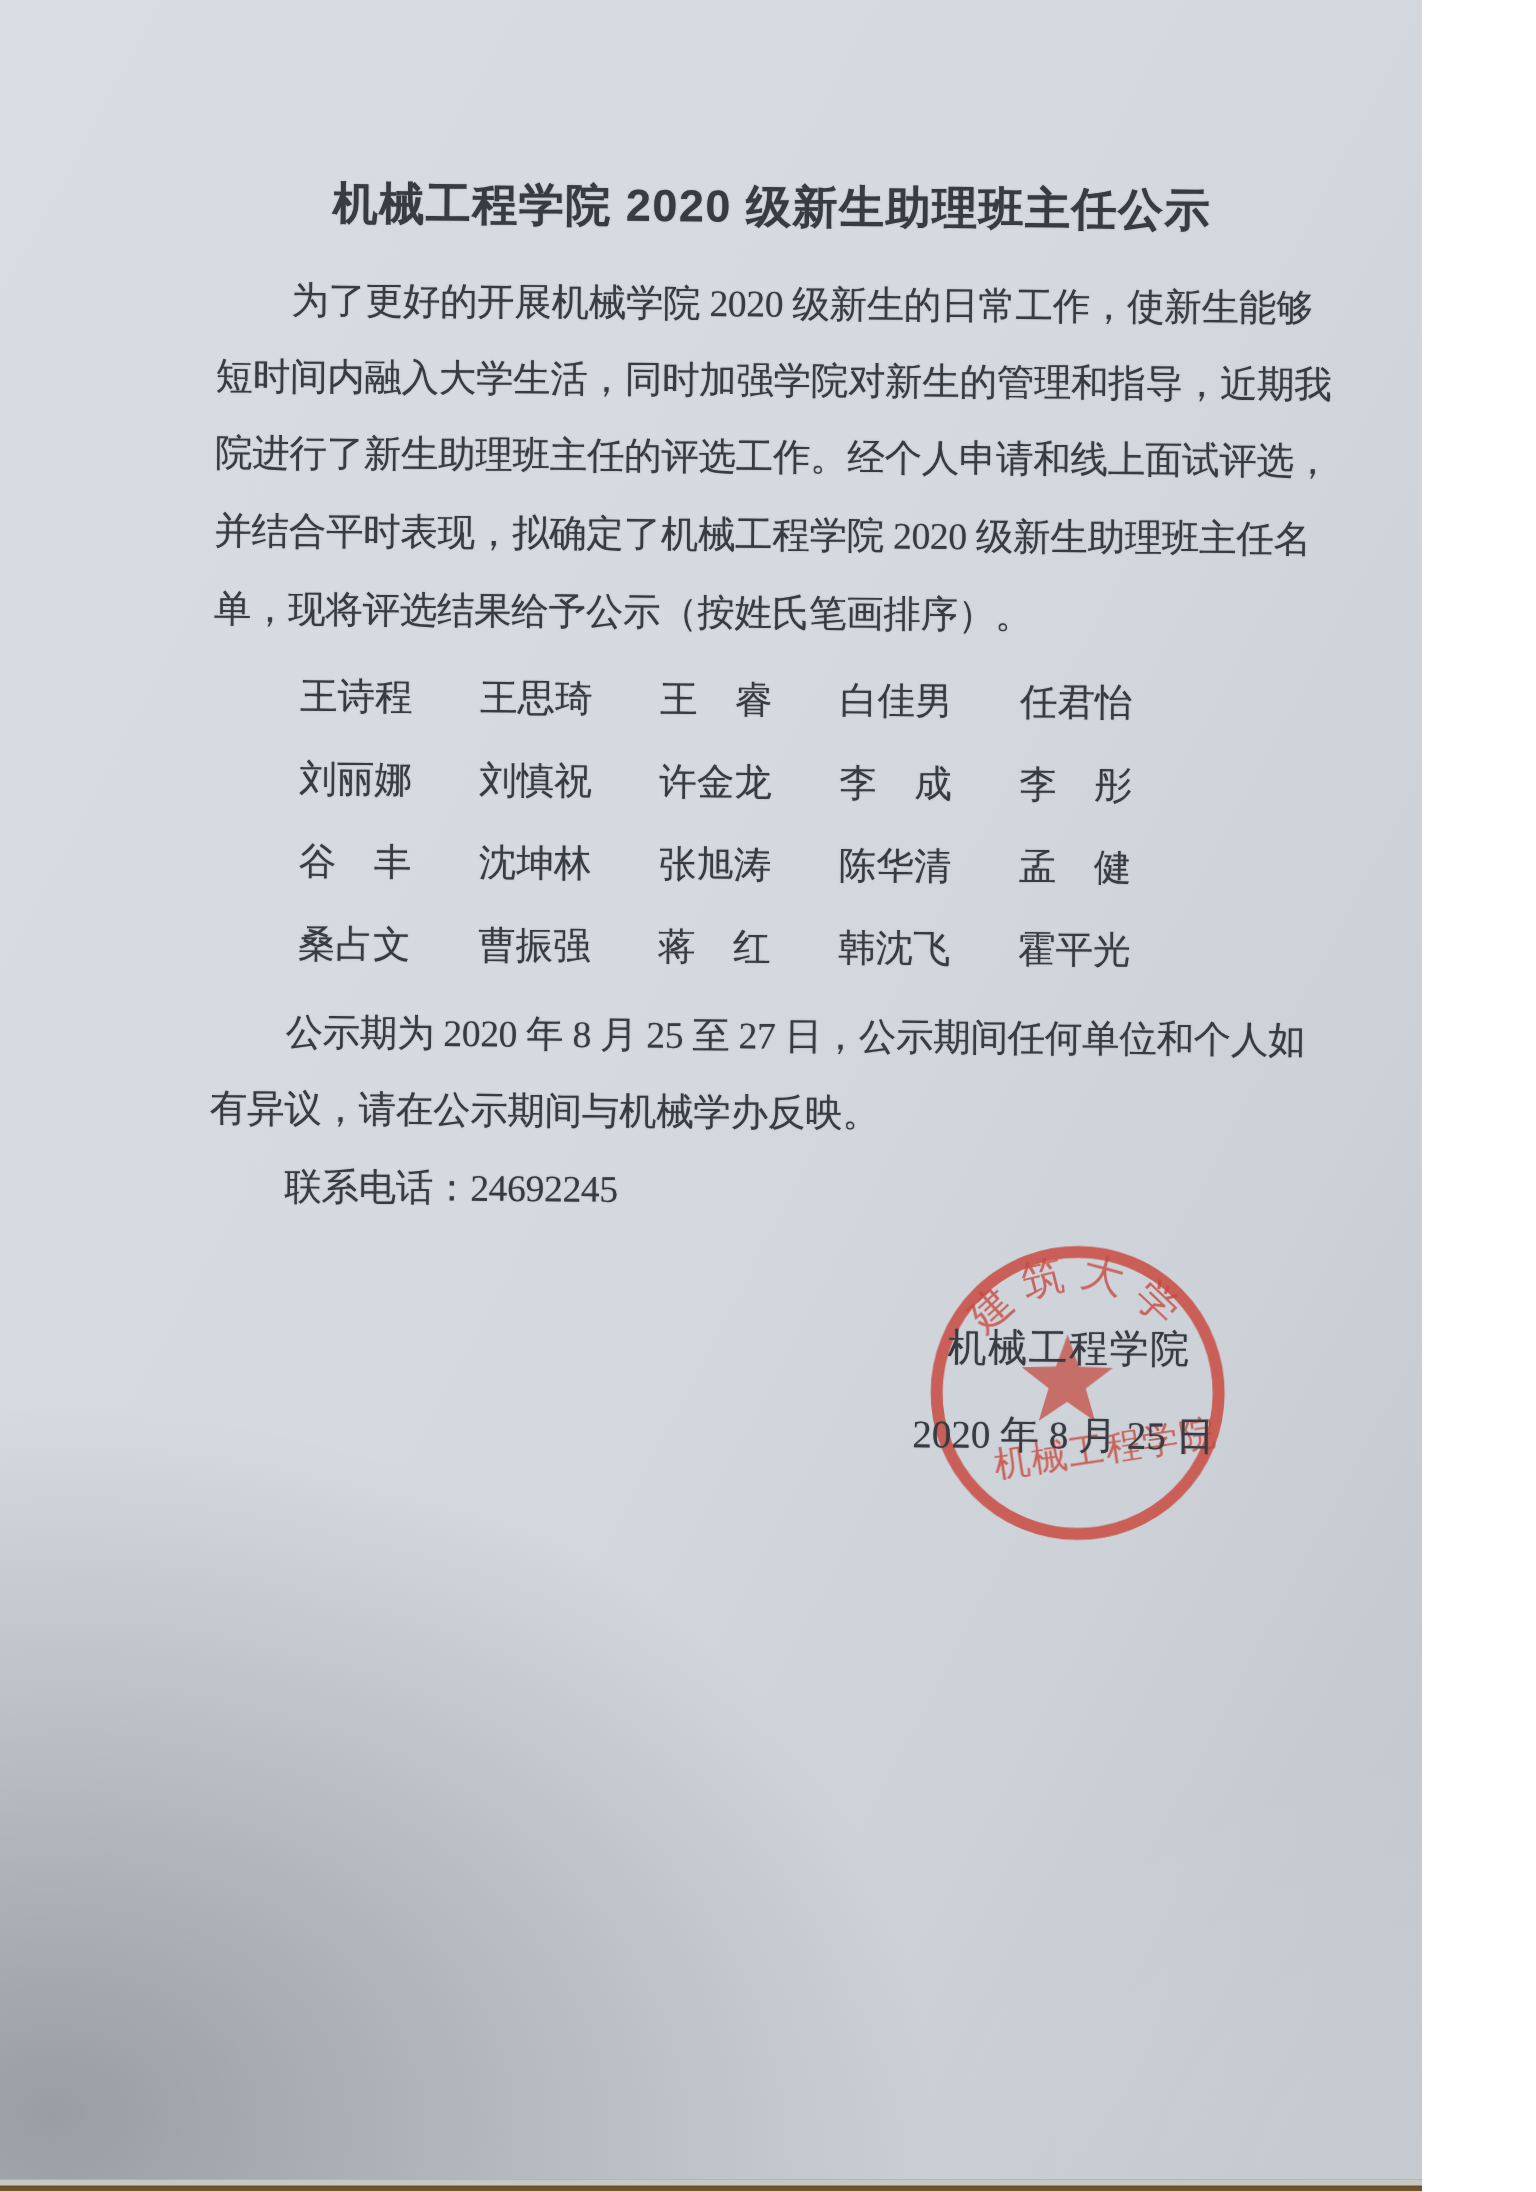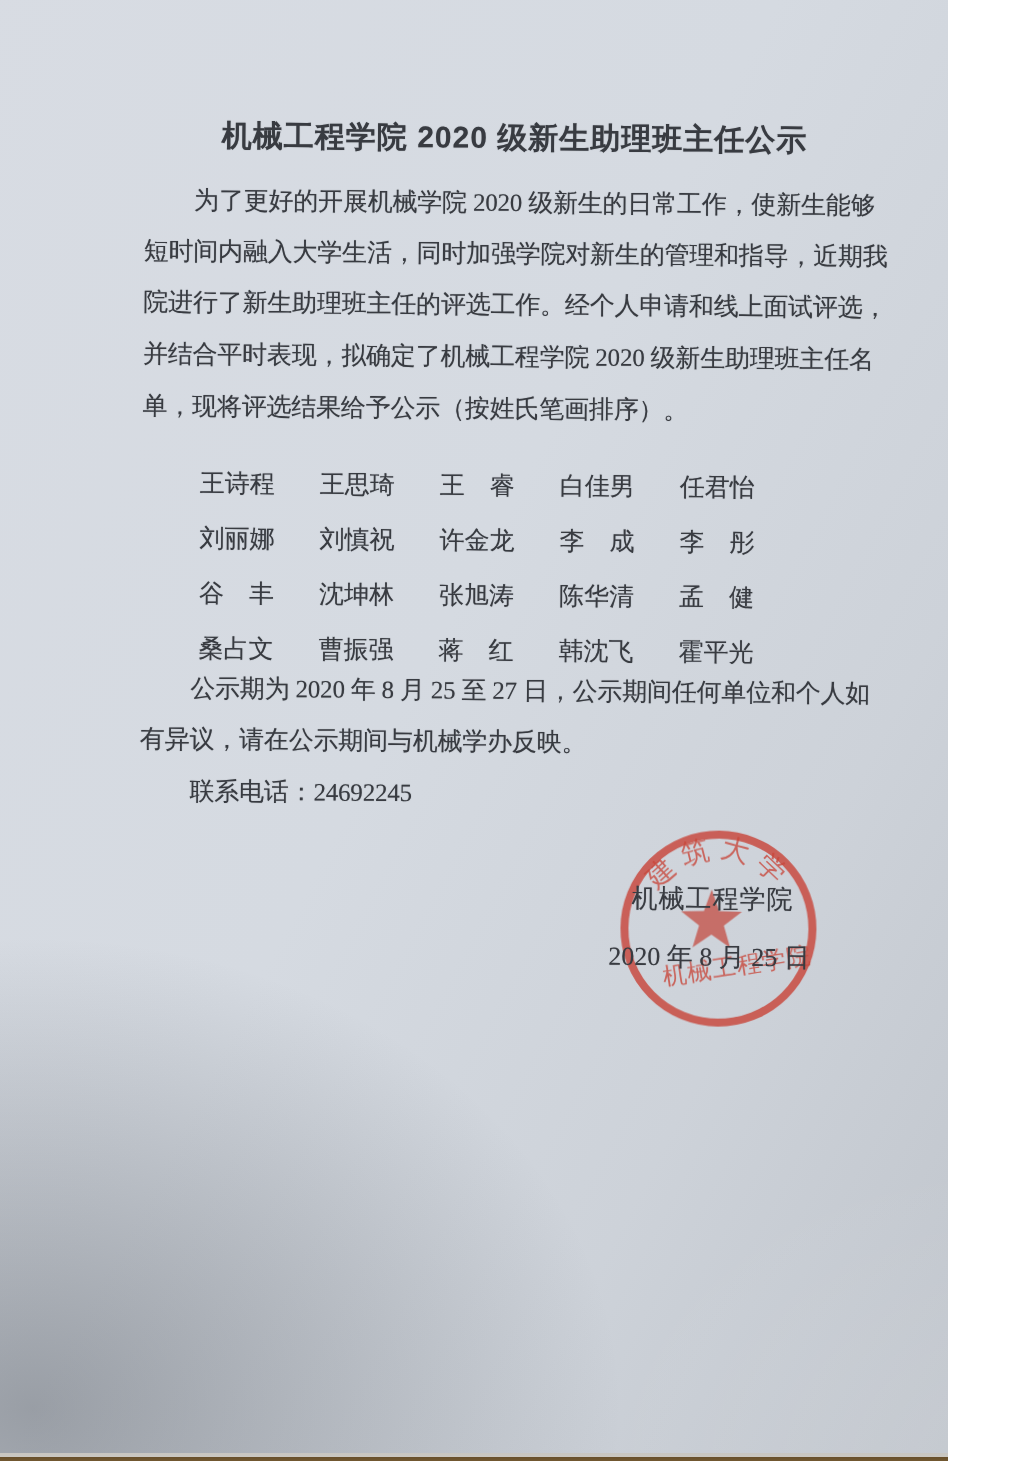--- a/index.html
+++ b/index.html
@@ -43,21 +43,21 @@
     position:absolute;left:140px;width:760px;
     font-size:25px;letter-spacing:-0.2px;white-space:nowrap;
   }
   .indent{ padding-left:50px; }
   .names-row{
     position:absolute;left:140px;width:760px;
     display:flex;padding-left:58px;box-sizing:border-box;
     font-size:25px;
   }
   .name-cell{
-    width:78px;margin-right:42px;white-space:nowrap;flex:0 0 auto;margin-top:19px;
+    width:78px;margin-right:42px;white-space:nowrap;flex:0 0 auto;
   }
   #signature{
     position:absolute;left:633px;top:880px;
     font-size:26px;letter-spacing:1px;white-space:nowrap;z-index:3;
   }
   #dateline{
     position:absolute;left:610px;top:938px;
     font-size:26px;white-space:nowrap;z-index:3;
   }
   #seal{

